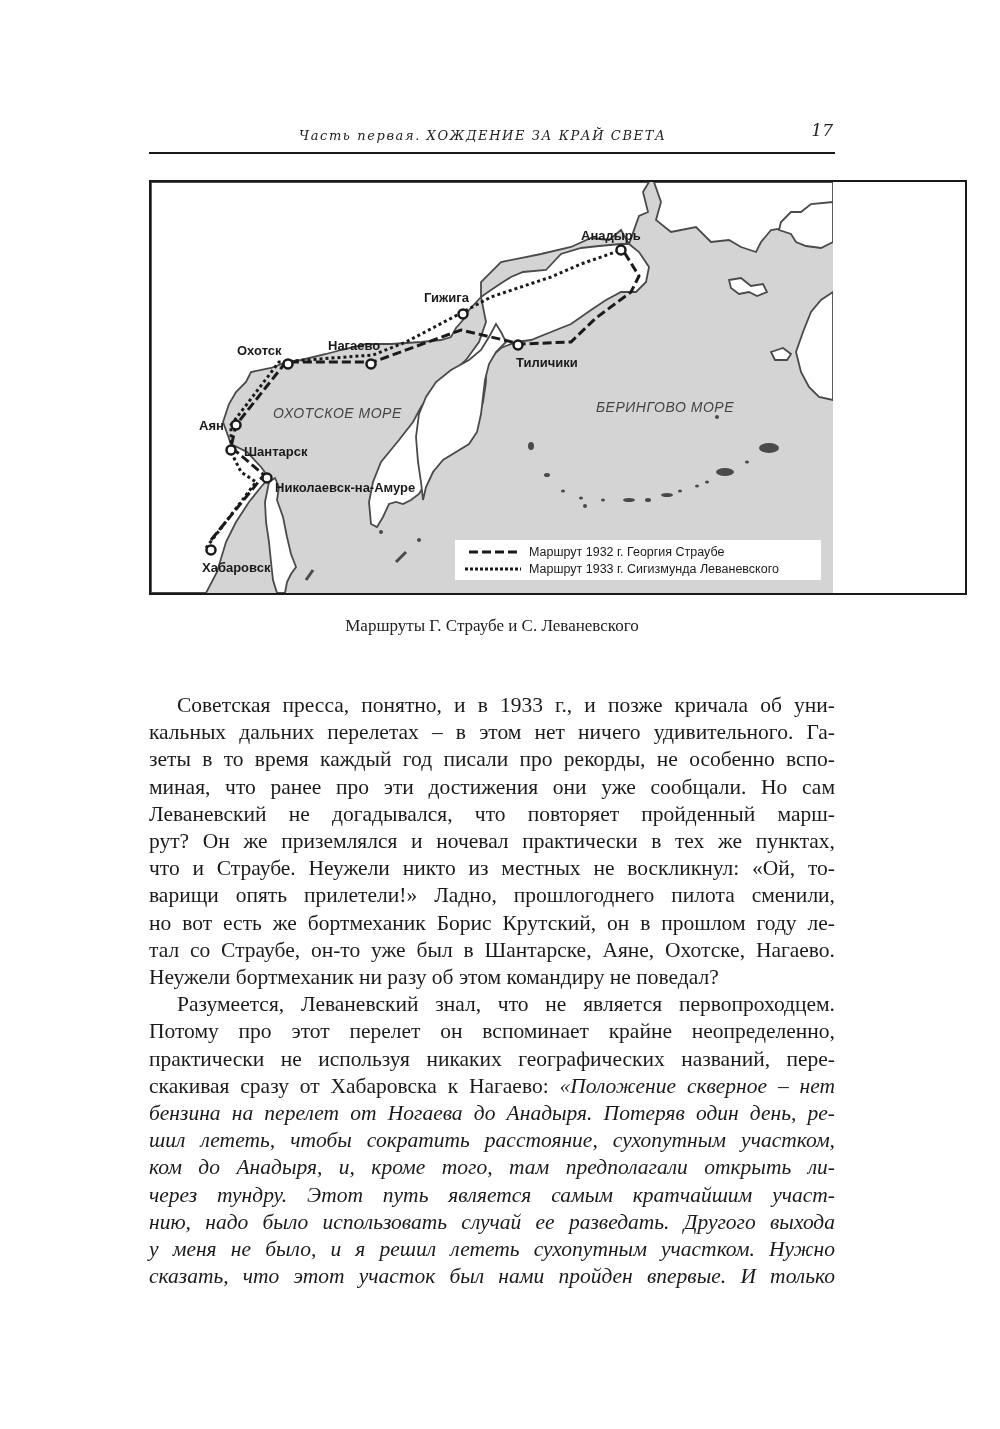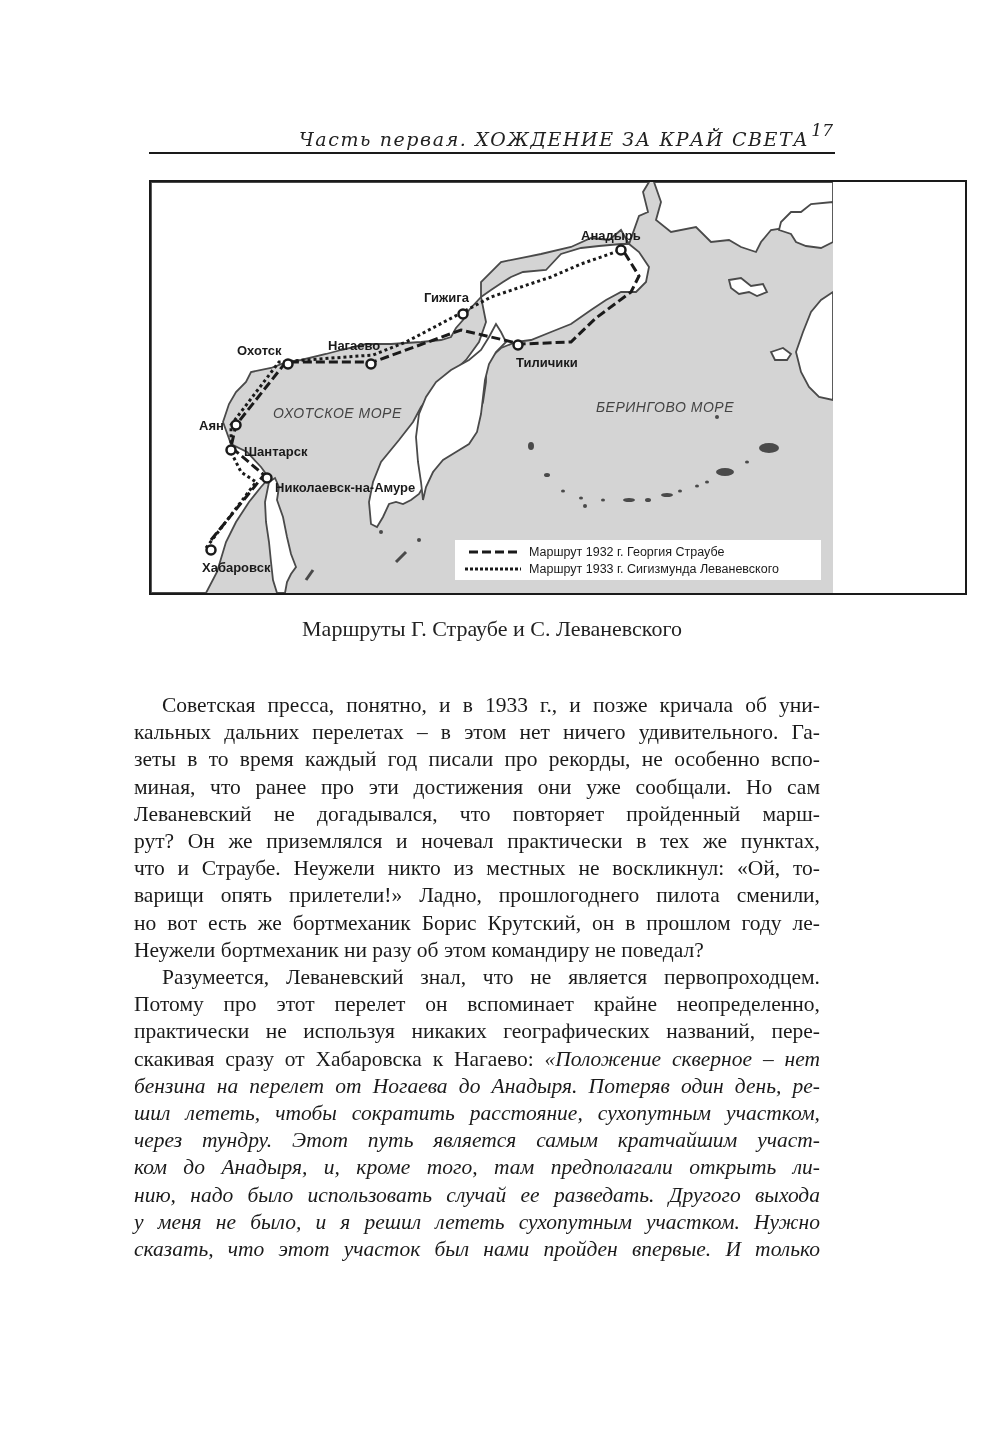--- a/index.html
+++ b/index.html
@@ -5,21 +5,21 @@
     html, body { margin: 0; padding: 0; background: #ffffff; }
     body { width: 1000px; height: 1429px; position: relative; overflow: hidden; color: #1a1a1a; }
 
     .running-head {
       position: absolute; left: 149px; top: 118px; width: 686px; height: 34px;
       border-bottom: 2.5px solid #1a1a1a;
       font-family: "DejaVu Serif", serif;
     }
     .running-head .title {
       position: absolute; left: 150px; top: 10px;
-      font-style: italic; font-size: 19px; letter-spacing: 1.6px; color: #222;
+      font-style: italic; font-size: 13px; letter-spacing: 1.6px; color: #222;
     }
     .running-head .page-num {
       position: absolute; right: 2px; top: 2px;
       font-style: italic; font-size: 17px; color: #222;
     }
 
     .figure {
       position: absolute; left: 149px; top: 180px; width: 818px; height: 415px;
       border: 2px solid #1a1a1a; box-sizing: border-box; overflow: hidden;
       background: #ffffff;
@@ -32,25 +32,25 @@
     .sea-label {
       font-family: "Liberation Sans", sans-serif; font-style: italic; font-size: 14px; fill: #444;
       letter-spacing: 0.5px;
     }
     .legend-text {
       font-family: "Liberation Sans", sans-serif; font-size: 12.5px; fill: #1a1a1a;
     }
 
     .caption {
       position: absolute; left: 149px; top: 616px; width: 686px; text-align: center;
-      font-family: "Liberation Serif", serif; font-size: 22px; color: #222;
+      font-family: "Liberation Serif", serif; font-size: 17px; color: #222;
     }
 
     .body-text {
-      position: absolute; left: 134px; top: 692px; width: 686px;
+      position: absolute; left: 149px; top: 692px; width: 686px;
       font-family: "Liberation Serif", serif; font-size: 21.5px; line-height: 27.2px; color: #1a1a1a;
     }
     .body-text .line { display: block; text-align: justify; text-align-last: justify; white-space: nowrap; }
     .body-text .line.last { text-align-last: left; }
     .body-text .line.indent { padding-left: 28px; }
     .body-text .it { font-style: italic; }
   </style>
 </head>
 <body>
 
@@ -161,28 +161,29 @@
   <div>
     <span class="line indent">Советская пресса, понятно, и в 1933 г., и позже кричала об уни-</span>
     <span class="line">кальных дальних перелетах – в этом нет ничего удивительного. Га-</span>
     <span class="line">зеты в то время каждый год писали про рекорды, не особенно вспо-</span>
     <span class="line">миная, что ранее про эти достижения они уже сообщали. Но сам</span>
     <span class="line">Леваневский не догадывался, что повторяет пройденный марш-</span>
     <span class="line">рут? Он же приземлялся и ночевал практически в тех же пунктах,</span>
     <span class="line">что и Страубе. Неужели никто из местных не воскликнул: «Ой, то-</span>
     <span class="line">варищи опять прилетели!» Ладно, прошлогоднего пилота сменили,</span>
     <span class="line">но вот есть же бортмеханик Борис Крутский, он в прошлом году ле-</span>
+    <span class="line">тал со Страубе, он-то уже был в Шантарске, Аяне, Охотске, Нагаево.</span>
     <span class="line last">Неужели бортмеханик ни разу об этом командиру не поведал?</span>
   </div>
   <div>
     <span class="line indent">Разумеется, Леваневский знал, что не является первопроходцем.</span>
     <span class="line">Потому про этот перелет он вспоминает крайне неопределенно,</span>
     <span class="line">практически не используя никаких географических названий, пере-</span>
     <span class="line"><span>скакивая сразу от Хабаровска к Нагаево: </span><span class="it">«Положение скверное – нет</span></span>
     <span class="line it">бензина на перелет от Ногаева до Анадыря. Потеряв один день, ре-</span>
     <span class="line it">шил лететь, чтобы сократить расстояние, сухопутным участком,</span>
+    <span class="line it">ком до Анадыря, и, кроме того, там предполагали открыть ли-</span>
     <span class="line it">через тундру. Этот путь является самым кратчайшим участ-</span>
-    <span class="line it">ком до Анадыря, и, кроме того, там предполагали открыть ли-</span>
     <span class="line it">нию, надо было использовать случай ее разведать. Другого выхода</span>
     <span class="line it">у меня не было, и я решил лететь сухопутным участком. Нужно</span>
     <span class="line it">сказать, что этот участок был нами пройден впервые. И только</span>
   </div>
 </div>
 
 </body></html>

